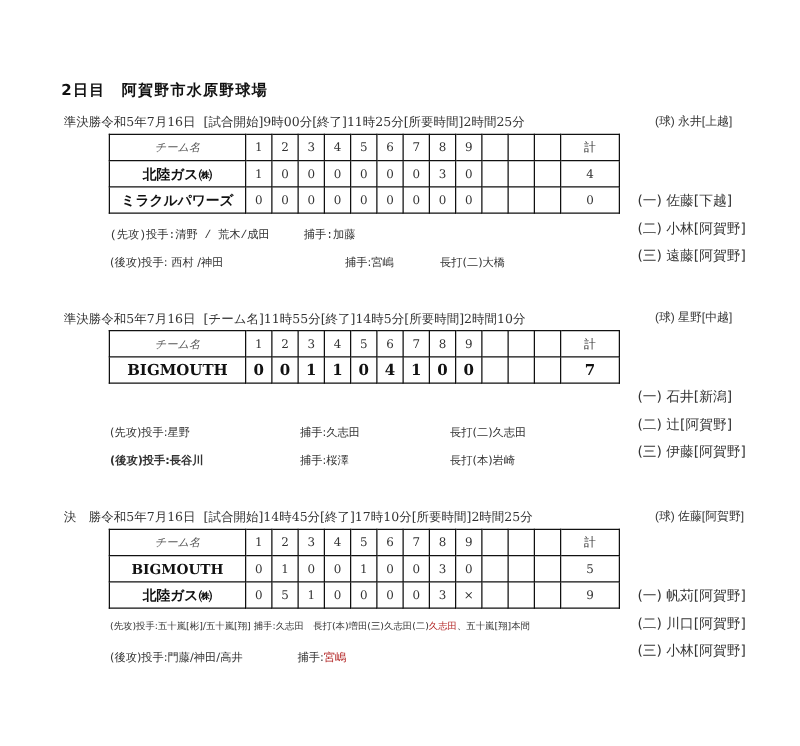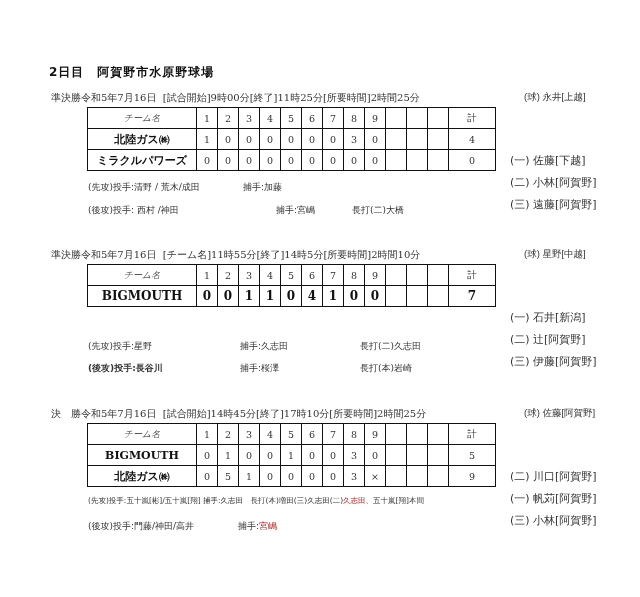--- a/index.html
+++ b/index.html
@@ -91,21 +91,21 @@
       <td class="inn"></td>
       <td class="tot">0</td>
     </tr>
   </tbody>
     </table>
   <div class="umps">
     <div>(一) 佐藤[下越]</div>
     <div>(二) 小林[阿賀野]</div>
     <div>(三) 遠藤[阿賀野]</div>
   </div>
-  <div class="notes" style="top:90px;">
+  <div class="notes" style="top:90px;font-family:Liberation Mono, monospace;">
     <span style="width:155px;">(先攻)投手:清野 / 荒木/成田</span><span>捕手:加藤</span>
   </div>
   <div class="notes" style="top:113px;">
     <span style="width:152px;">(後攻)投手: 西村 /神田</span><span style="width:76px;margin-left:36px;">捕手:宮嶋</span><span>長打(二)大橋</span>
   </div>
 </div>
 
 <div class="game" style="top:248px;">
   <div class="game-head">
     <span class="round">準決勝</span><span>令和5年7月16日</span>&nbsp;&nbsp;<span>[チーム名]11時55分[終了]14時5分[所要時間]2時間10分</span>
@@ -211,22 +211,22 @@
       <td class="inn">3</td>
       <td class="inn">×</td>
       <td class="inn"></td>
       <td class="inn"></td>
       <td class="inn"></td>
       <td class="tot">9</td>
     </tr>
   </tbody>
     </table>
   <div class="umps">
+    <div>(一) 帆苅[阿賀野]</div>
     <div>(二) 川口[阿賀野]</div>
-    <div>(一) 帆苅[阿賀野]</div>
     <div>(三) 小林[阿賀野]</div>
   </div>
   <div class="notes small" style="top:89px;">
     <span>(先攻)投手:五十嵐[彬]/五十嵐[翔] 捕手:久志田　長打(本)増田(三)久志田(二)</span><span class="red">久志田</span><span>、五十嵐[翔]本間</span>
   </div>
   <div class="notes" style="top:113px;">
     <span style="width:150px;">(後攻)投手:門藤/神田/高井</span><span>捕手:</span><span class="red">宮嶋</span>
   </div>
 </div>
 

